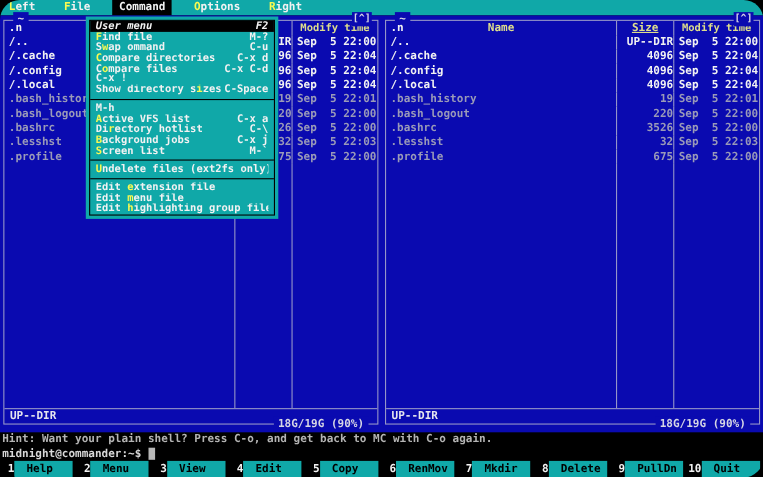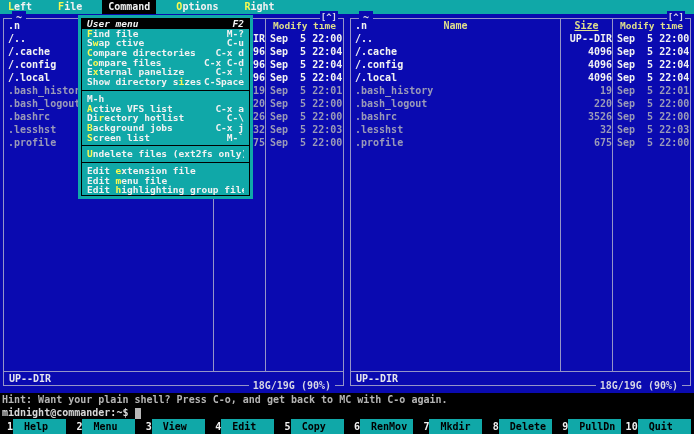--- a/index.html
+++ b/index.html
@@ -6,21 +6,21 @@
     --blue:#0a0ab0; --cyan:#10a8a8; --black:#000000;
     --frame:#9595c8; --white:#f2f2f2; --grayfile:#9a9ab8;
     --yellow:#fafa50; --header:#dede8c; --hint:#b4b4b4;
   }
   *{box-sizing:border-box;margin:0;padding:0;}
   html,body{background:#000;}
   .screen{
     width:694px;height:434px;overflow:hidden;position:relative;
     display:flex;flex-direction:column;
     font-family:"DejaVu Sans Mono",monospace;font-weight:bold;
-    font-size:10px;line-height:13px;
+    font-size:10px;line-height:13px;border-radius:18px;
   }
   
   .menubar{height:14px;line-height:14px;background:var(--cyan);display:flex;flex:none;padding-left:2px;}
   .mb-item{padding:0 6px;margin-right:14px;color:var(--white);cursor:default;white-space:pre;}
   .mb-item .hot{color:var(--yellow);}
   .mb-item.sel{background:var(--black);color:var(--white);}
   .mb-item.sel .hot{color:var(--white);}
   
   .main{flex:1;display:flex;background:var(--blue);position:relative;}
   .panel{
@@ -207,24 +207,24 @@
           <div class="lf-mtime"></div>
         </div>
       <div class="mini-status">UP--DIR</div>
       <span class="free-space">18G/19G (90%)</span>
     </div>
 
     <div class="dropdown">
       <div class="dropdown-inner">
           <div class="dd-item sel"><span class="dd-label"><span class="pre">User menu</span><span class="hot"></span><span class="post"></span></span><span class="dd-shortcut">F2</span></div>
           <div class="dd-item"><span class="dd-label"><span class="pre"></span><span class="hot">F</span><span class="post">ind file</span></span><span class="dd-shortcut">M-?</span></div>
-          <div class="dd-item"><span class="dd-label"><span class="pre">S</span><span class="hot">w</span><span class="post">ap ctive</span></span><span class="dd-shortcut">C-u</span></div>
+          <div class="dd-item"><span class="dd-label"><span class="pre">S</span><span class="hot">w</span><span class="post">ap ommand</span></span><span class="dd-shortcut">C-u</span></div>
           <div class="dd-item"><span class="dd-label"><span class="pre"></span><span class="hot">C</span><span class="post">ompare directories</span></span><span class="dd-shortcut">C-x d</span></div>
           <div class="dd-item"><span class="dd-label"><span class="pre">C</span><span class="hot">o</span><span class="post">mpare files</span></span><span class="dd-shortcut">C-x C-d</span></div>
-          <div class="dd-item"><span class="dd-label"><span class="pre">E</span><span class="hot">x</span><span class="post">ternal panelize</span></span><span class="dd-shortcut">C-x !</span></div>
+          <div class="dd-item"><span class="dd-shortcut">C-x !</span></div>
           <div class="dd-item"><span class="dd-label"><span class="pre">Show directory s</span><span class="hot">i</span><span class="post">zes</span></span><span class="dd-shortcut">C-Space</span></div>
           <div class="dd-sep"></div>
           <div class="dd-item"><span class="dd-shortcut">M-h</span></div>
           <div class="dd-item"><span class="dd-label"><span class="pre"></span><span class="hot">A</span><span class="post">ctive VFS list</span></span><span class="dd-shortcut">C-x a</span></div>
           <div class="dd-item"><span class="dd-label"><span class="pre">Di</span><span class="hot">r</span><span class="post">ectory hotlist</span></span><span class="dd-shortcut">C-\</span></div>
           <div class="dd-item"><span class="dd-label"><span class="pre"></span><span class="hot">B</span><span class="post">ackground jobs</span></span><span class="dd-shortcut">C-x j</span></div>
           <div class="dd-item"><span class="dd-label"><span class="pre"></span><span class="hot">S</span><span class="post">creen list</span></span><span class="dd-shortcut">M-`</span></div>
           <div class="dd-sep"></div>
           <div class="dd-item"><span class="dd-label"><span class="pre"></span><span class="hot">U</span><span class="post">ndelete files (ext2fs only)</span></span><span class="dd-shortcut"></span></div>
           <div class="dd-sep"></div>

